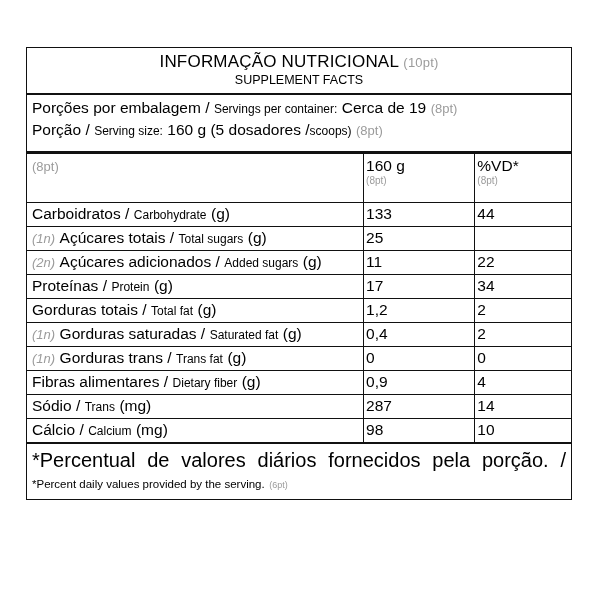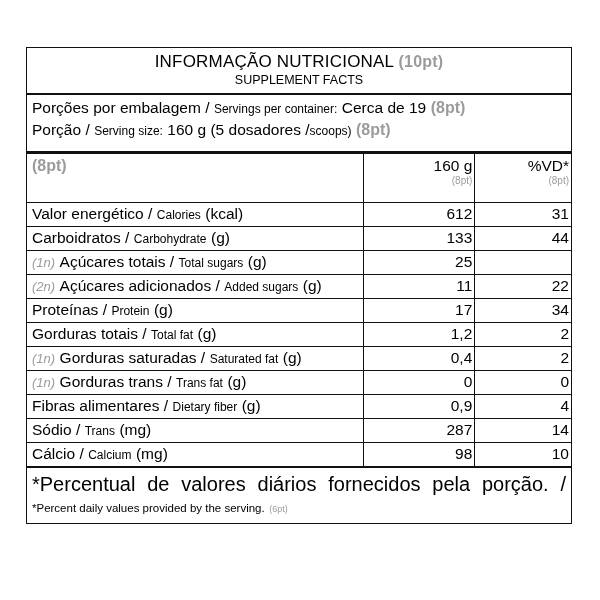--- a/index.html
+++ b/index.html
@@ -37,22 +37,21 @@
     line-height: 1.15;
     white-space: nowrap;
   }
   .title-sub {
     font-size: 12.5px;
     line-height: 1.2;
     margin-top: 1px;
   }
   .ptnote {
     color: #9b9b9b;
-    font-size: 16px;
-    font-weight: bold;
+    font-size: 13px;
   }
   .ptnote-sm {
     color: #9b9b9b;
     font-size: 9px;
   }
 
   
   .servings-block {
     border-bottom: 3px solid #111;
     padding: 2px 5px 9px 5px;
@@ -85,21 +84,21 @@
   }
   table.nutri tr.head-row td {
     border-top: none;
   }
   table.nutri td.cell-name {
     padding: 2px 4px 3px 5px;
     white-space: nowrap;
   }
   table.nutri td.cell-num {
     border-left: 1.2px solid #111;
-    text-align: right;
+    text-align: left;
     font-size: 15.5px;
     padding: 2px 2px 3px 2px;
   }
 
   
   tr.head-row td.cell-name {
     height: 42px;
     vertical-align: top;
     padding-top: 3px;
   }
@@ -161,25 +160,20 @@
         <td class="cell-name"><span class="ptnote">(8pt)</span></td>
         <td class="cell-num">
             <span class="head-amt-text">160 g</span>
             <span class="head-pt">(8pt)</span>
           </td>
         <td class="cell-num">
             <span class="head-amt-text">%VD*</span>
             <span class="head-pt">(8pt)</span>
           </td>
       </tr>
-    <tr>
-          <td class="cell-name"><span class="pt">Valor energético /</span> <span class="en">Calories</span> <span class="pt">(kcal)</span></td>
-          <td class="cell-num">612</td>
-          <td class="cell-num">31</td>
-        </tr>
         <tr>
           <td class="cell-name"><span class="pt">Carboidratos /</span> <span class="en">Carbohydrate</span> <span class="pt">(g)</span></td>
           <td class="cell-num">133</td>
           <td class="cell-num">44</td>
         </tr>
         <tr>
           <td class="cell-name"><span class="marker">(1n)</span> <span class="pt">Açúcares totais /</span> <span class="en">Total sugars</span> <span class="pt">(g)</span></td>
           <td class="cell-num">25</td>
           <td class="cell-num"></td>
         </tr>

